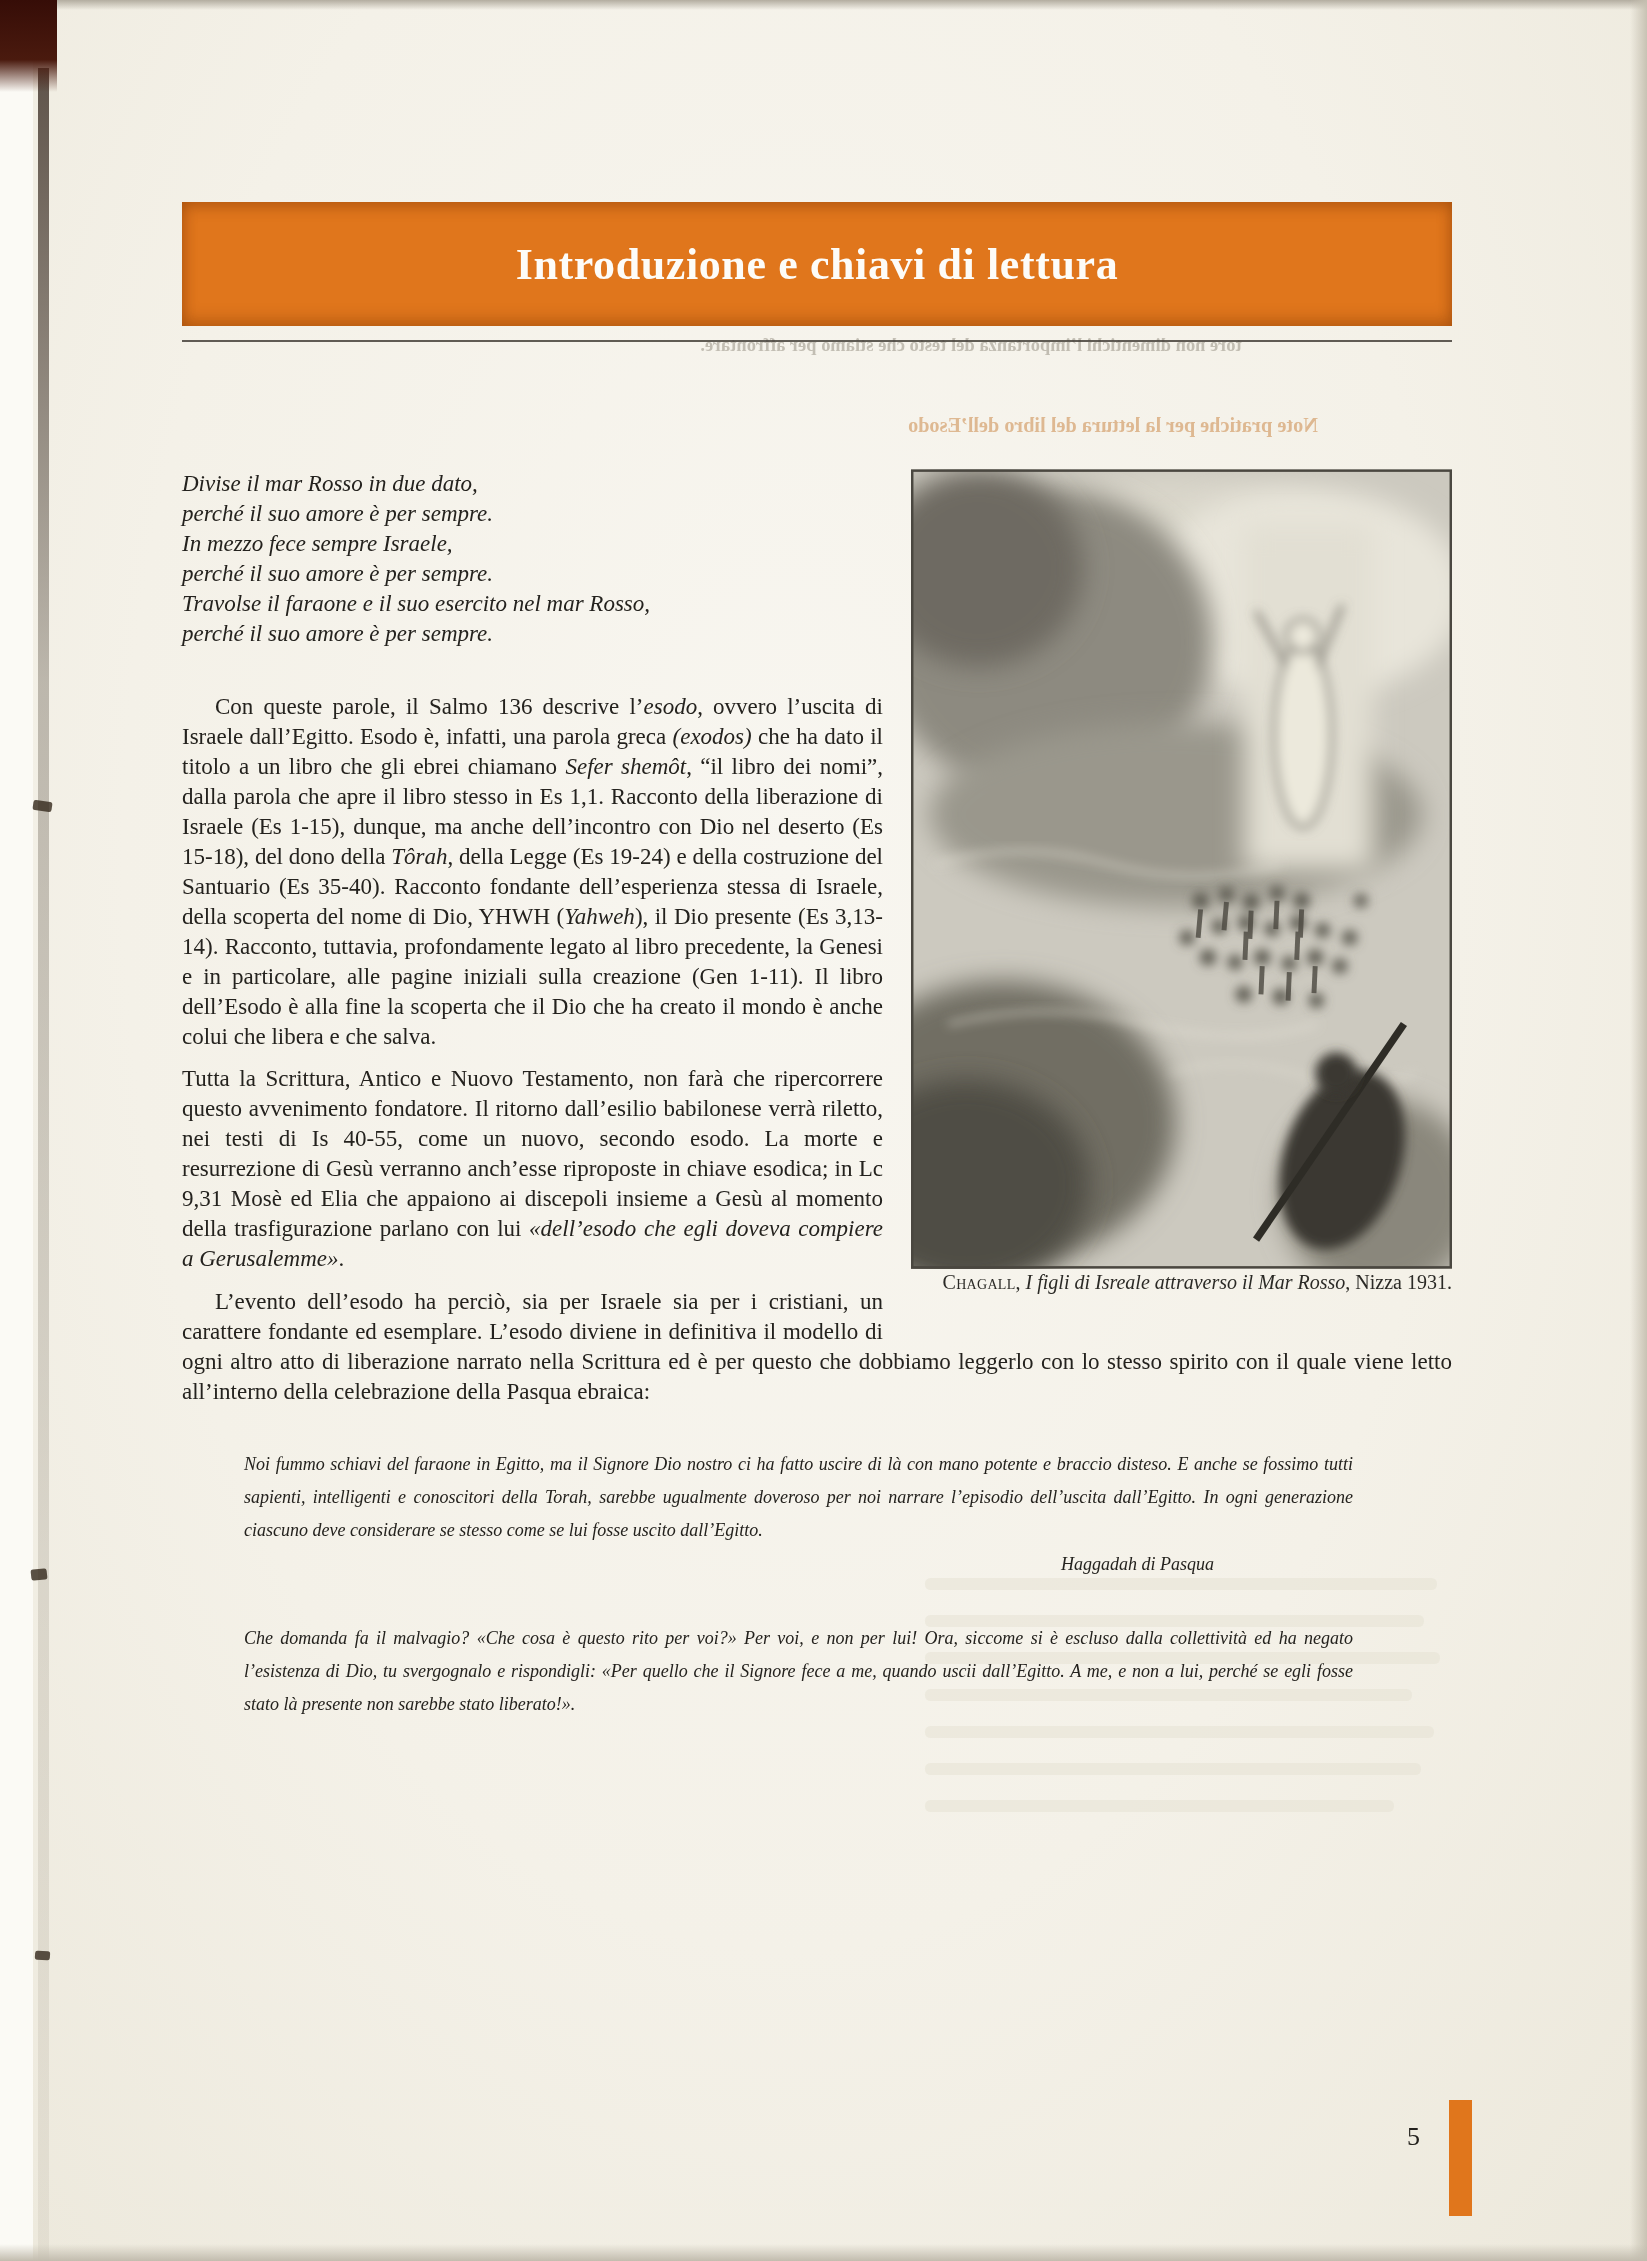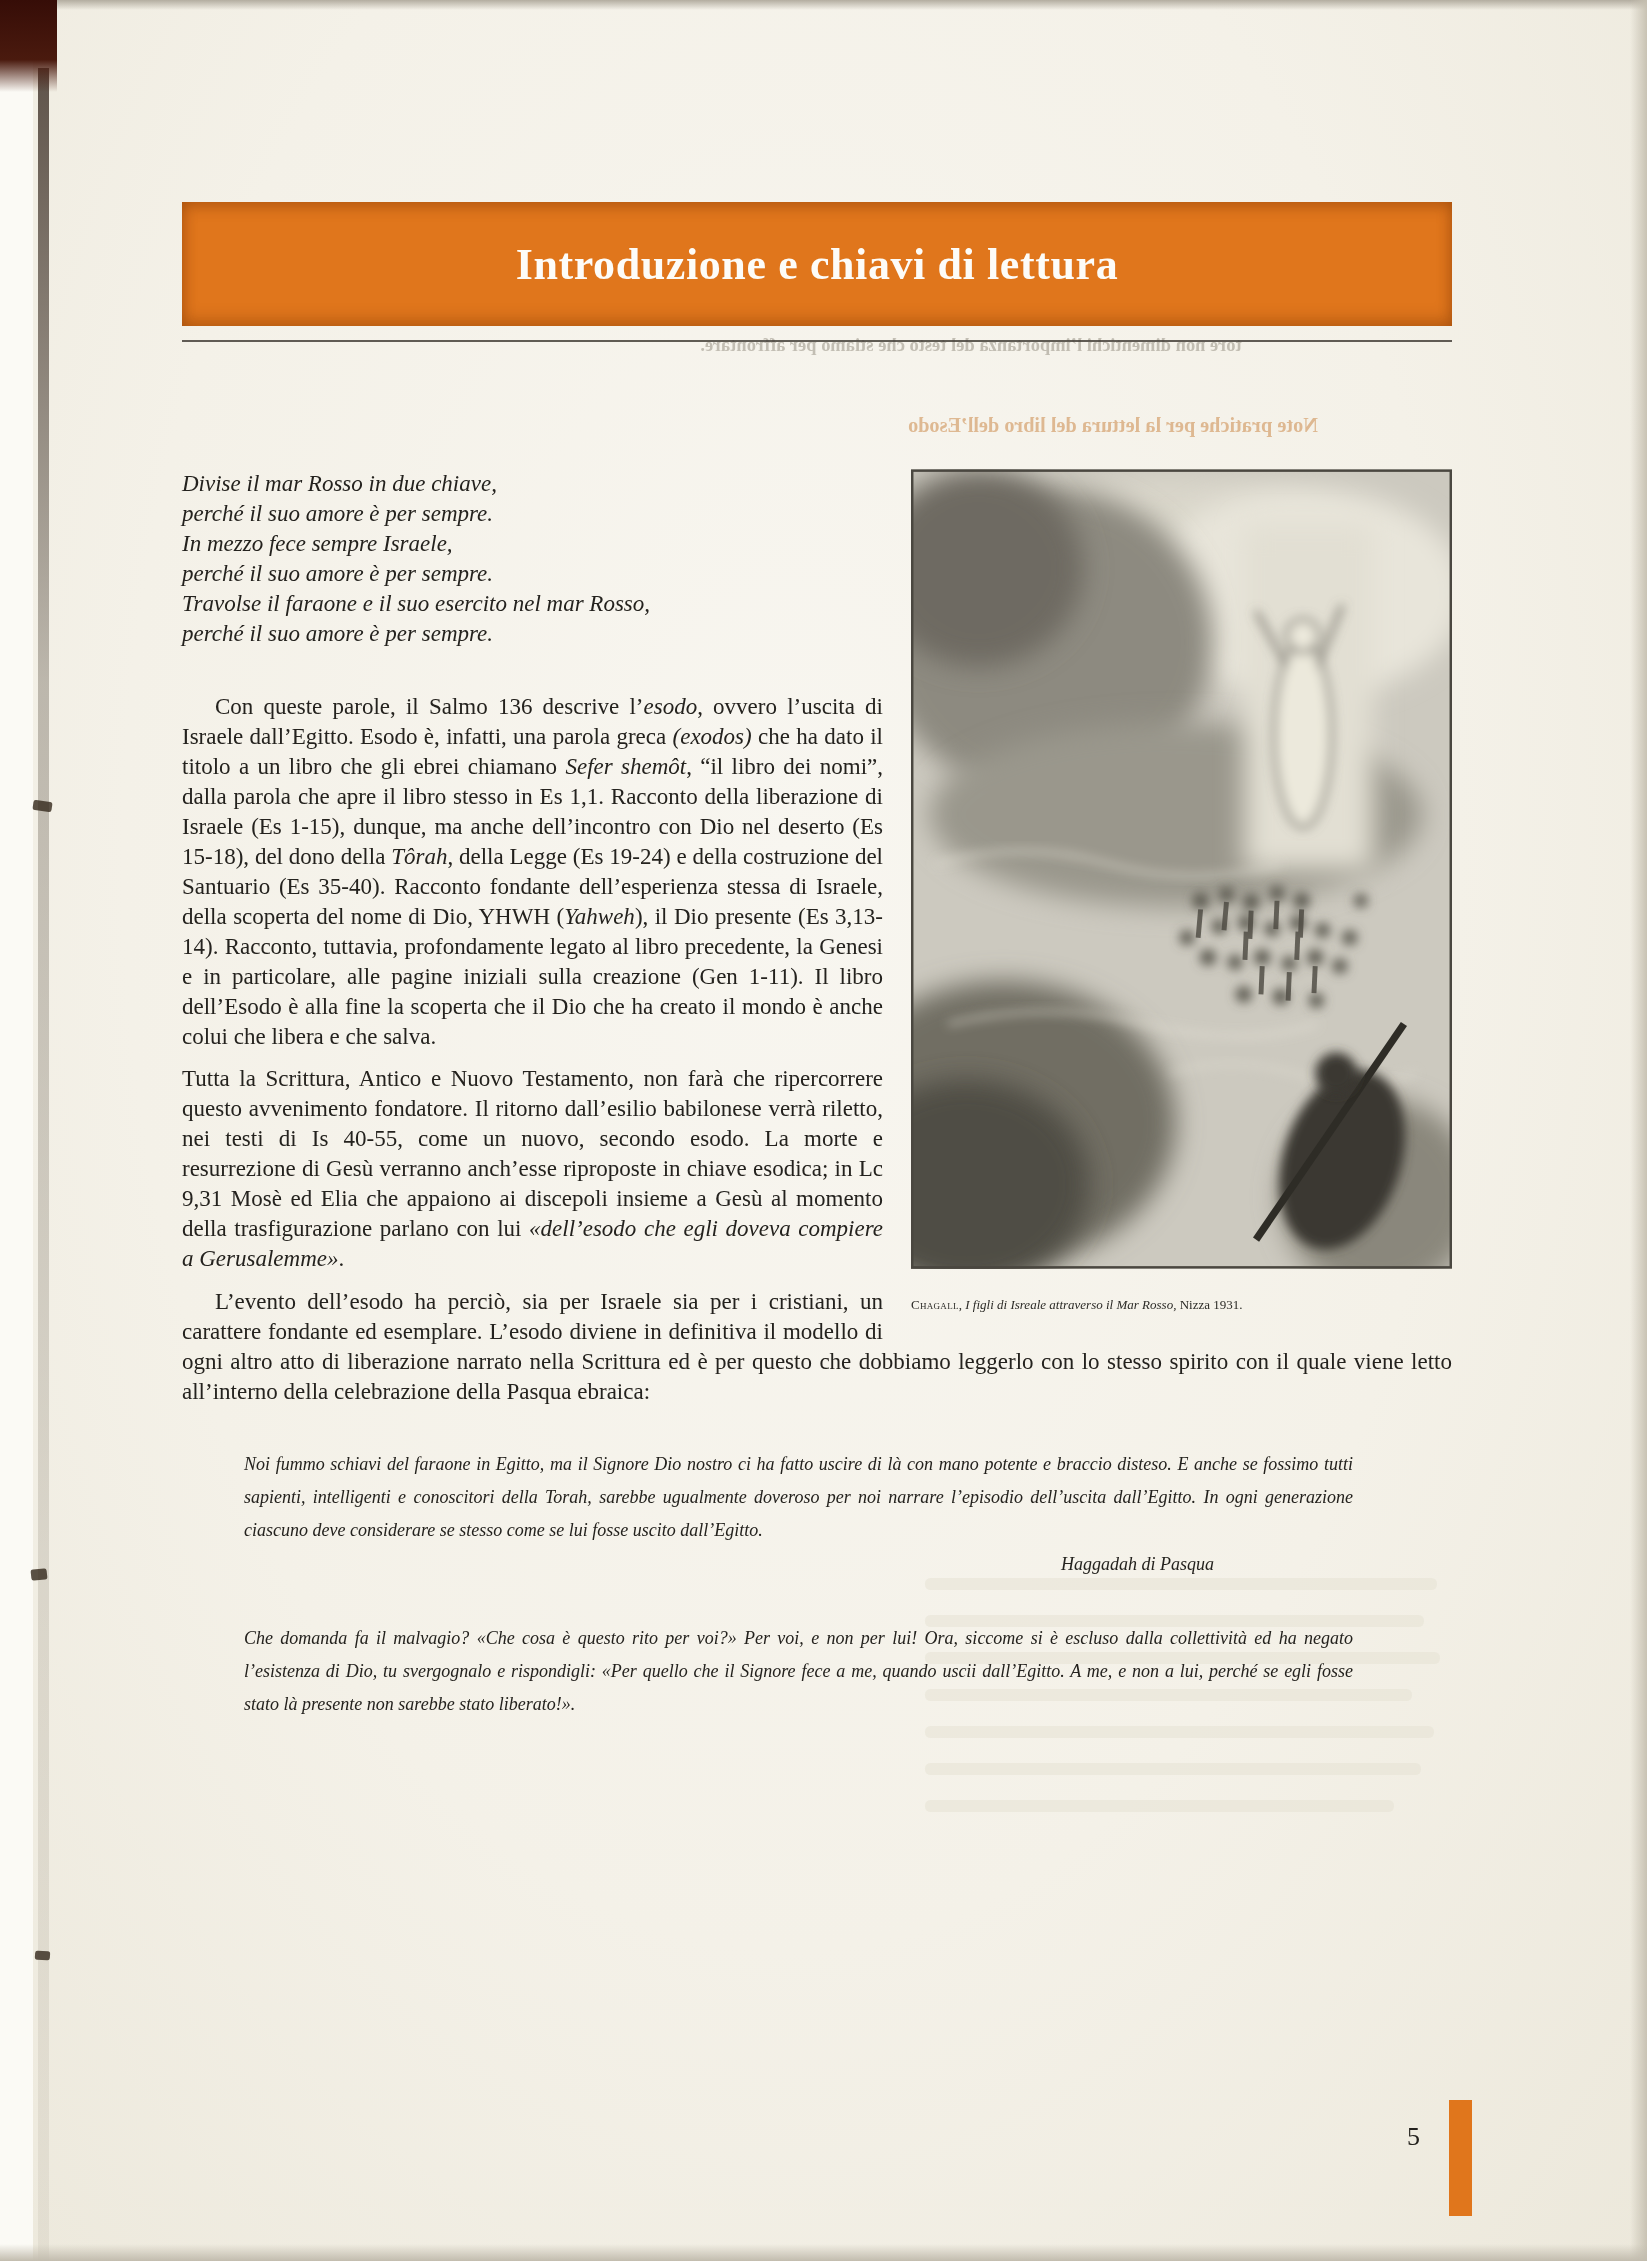--- a/index.html
+++ b/index.html
@@ -24,21 +24,21 @@
   .ghost-bar{position:absolute;z-index:1;height:12.3px;background:#e6e1d3;opacity:.55;border-radius:5.5px;}
   
   .content{position:absolute;left:182px;top:202px;width:1270px;z-index:2;}
   .banner{height:124px;background:#e0761c;display:flex;align-items:center;justify-content:center;
     box-shadow:inset 0 5.5px 13.6px rgba(110,45,0,.32), inset 0 -6.8px 15px rgba(110,45,0,.30);}
   .banner-title{font-size:44px;font-weight:700;color:#fdfcf8;letter-spacing:0.6px;}
   .rule{height:2.5px;background:#45413a;margin-top:13.6px;opacity:.85;}
   .flow{margin-top:127px;font-size:23px;line-height:30px;text-align:justify;}
   figure.fig{float:right;width:541px;margin:0 0 26px 28px;}
   figure.fig svg{display:block;}
-  figcaption{font-size:13px;line-height:21px;text-align:left;margin-top:25px;color:#2b2a26;}
+  figcaption{font-size:20px;line-height:21px;text-align:right;margin-top:3px;color:#2b2a26;}
   .sc{font-variant:small-caps;letter-spacing:0.3px;}
   .it{font-style:italic;}
   .poem{font-style:italic;margin-bottom:43px;}
   p.body{margin:12.3px 0 0 0;text-indent:33px;}
   p.body.first{margin-top:8px;}
   p.body.noindent{text-indent:0;}
   .quote{margin:41px 99px 38px 62px;font-style:italic;font-size:18px;line-height:33px;}
   .quote p{margin:0;text-align:justify;}
   .attribution{text-align:right;padding-right:139px;margin-top:1.2px;}
   .pagefoot-num{position:absolute;left:1407px;top:2122px;font-size:26px;z-index:3;}
@@ -137,21 +137,21 @@
             <ellipse cx="700" cy="1120" rx="95" ry="150" fill="#3a3830" filter="url(#b2)" transform="rotate(18 700 1120)"></ellipse>
             <line x1="560" y1="1250" x2="800" y2="900" stroke="#2e2c26" stroke-width="12"></line>
             <circle cx="690" cy="980" r="34" fill="#3a3830" filter="url(#b2)"></circle>
           </g>
           <rect x="2" y="2" width="874" height="1293" fill="none" stroke="#4a4740" stroke-width="4"></rect>
         </svg>
         <figcaption><span class="sc">Chagall</span><span>, </span><span class="it">I figli di Isreale attraverso il Mar Rosso</span><span>, Nizza 1931.</span></figcaption>
       </figure>
 
       <div class="poem">
-        <div>Divise il mar Rosso in due chiave,</div>
+        <div>Divise il mar Rosso in due dato,</div>
         <div>perché il suo amore è per sempre.</div>
         <div>In mezzo fece sempre Israele,</div>
         <div>perché il suo amore è per sempre.</div>
         <div>Travolse il faraone e il suo esercito nel mar Rosso,</div>
         <div>perché il suo amore è per sempre.</div>
       </div>
 
       <p class="body first"><span>Con queste parole, il Salmo 136 descrive l’</span><span class="it">esodo</span><span>, ovvero l’uscita di Israele dall’Egitto. Esodo è, infatti, una parola greca </span><span class="it">(exodos)</span><span> che ha dato il titolo a un libro che gli ebrei chiamano </span><span class="it">Sefer shemôt</span><span>, “il libro dei nomi”, dalla parola che apre il libro stesso in Es 1,1. Racconto della liberazione di Israele (Es 1-15), dunque, ma anche dell’incontro con Dio nel deserto (Es 15-18), del dono della </span><span class="it">Tôrah</span><span>, della Legge (Es 19-24) e della costruzione del Santuario (Es 35-40). Racconto fondante dell’esperienza stessa di Israele, della scoperta del nome di Dio, YHWH (</span><span class="it">Yahweh</span><span>), il Dio presente (Es 3,13-14). Racconto, tuttavia, profondamente legato al libro precedente, la Genesi e in particolare, alle pagine iniziali sulla creazione (Gen 1-11). Il libro dell’Esodo è alla fine la scoperta che il Dio che ha creato il mondo è anche colui che libera e che salva.</span></p>
       <p class="body noindent"><span>Tutta la Scrittura, Antico e Nuovo Testamento, non farà che ripercorrere questo avvenimento fondatore. Il ritorno dall’esilio babilonese verrà riletto, nei testi di Is 40-55, come un nuovo, secondo esodo. La morte e resurrezione di Gesù verranno anch’esse riproposte in chiave esodica; in Lc 9,31 Mosè ed Elia che appaiono ai discepoli insieme a Gesù al momento della trasfigurazione parlano con lui </span><span class="it">«dell’esodo che egli doveva compiere a Gerusalemme»</span><span>.</span></p>
       <p class="body"><span>L’evento dell’esodo ha perciò, sia per Israele sia per i cristiani, un carattere fondante ed esemplare. L’esodo diviene in definitiva il modello di ogni altro atto di liberazione narrato nella Scrittura ed è per questo che dobbiamo leggerlo con lo stesso spirito con il quale viene letto all’interno della celebrazione della Pasqua ebraica:</span></p>

